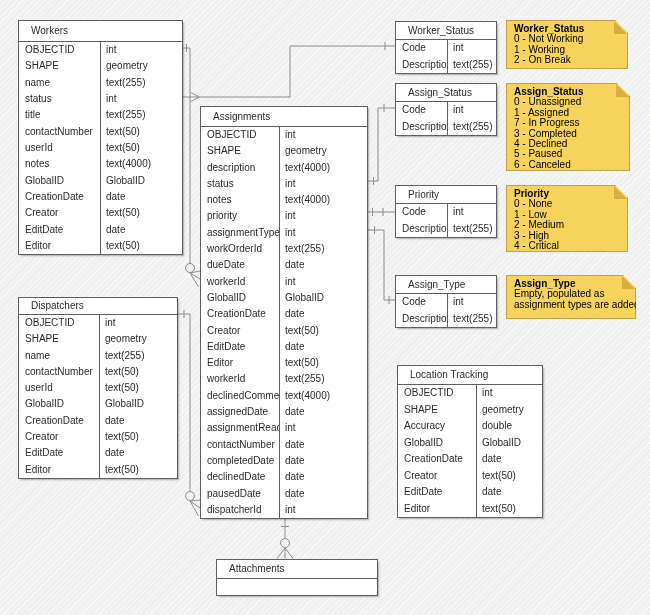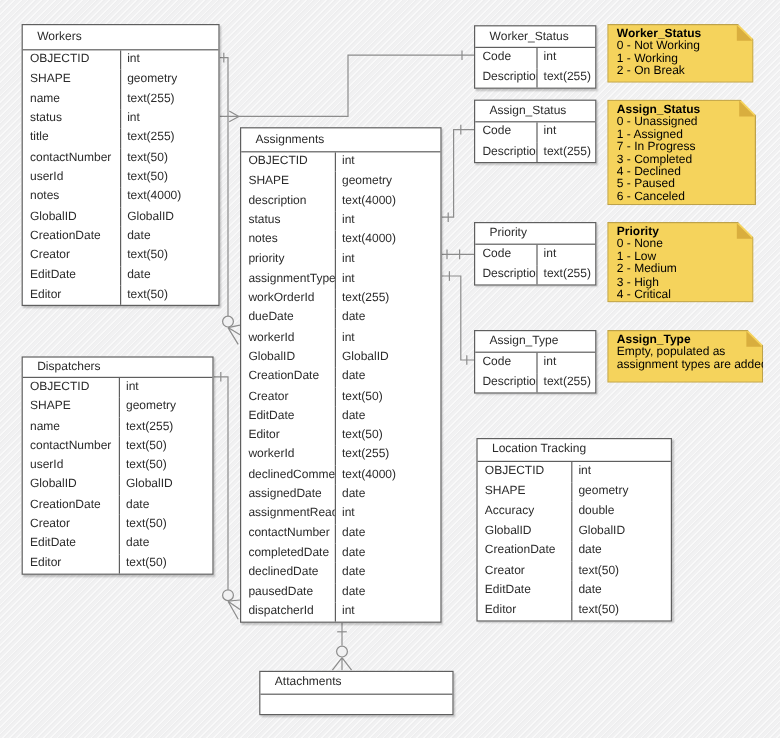--- a/index.html
+++ b/index.html
@@ -337,21 +337,21 @@
   <div class="er-row">
         <div class="er-cell name">Code</div>
         <div class="er-cell type">int</div>
       </div>
       <div class="er-row">
         <div class="er-cell name">Description</div>
         <div class="er-cell type">text(255)</div>
       </div>
     </div>
 
-  <div class="er-table" style="left:397px;top:365px;width:163px;--hh:18px;--rh:16.5px;--col:79px;">
+  <div class="er-table" style="left:397px;top:365px;width:146px;--hh:18px;--rh:16.5px;--col:79px;">
     <div class="er-title">Location Tracking</div>
   <div class="er-row">
         <div class="er-cell name">OBJECTID</div>
         <div class="er-cell type">int</div>
       </div>
       <div class="er-row">
         <div class="er-cell name">SHAPE</div>
         <div class="er-cell type">geometry</div>
       </div>
       <div class="er-row">

